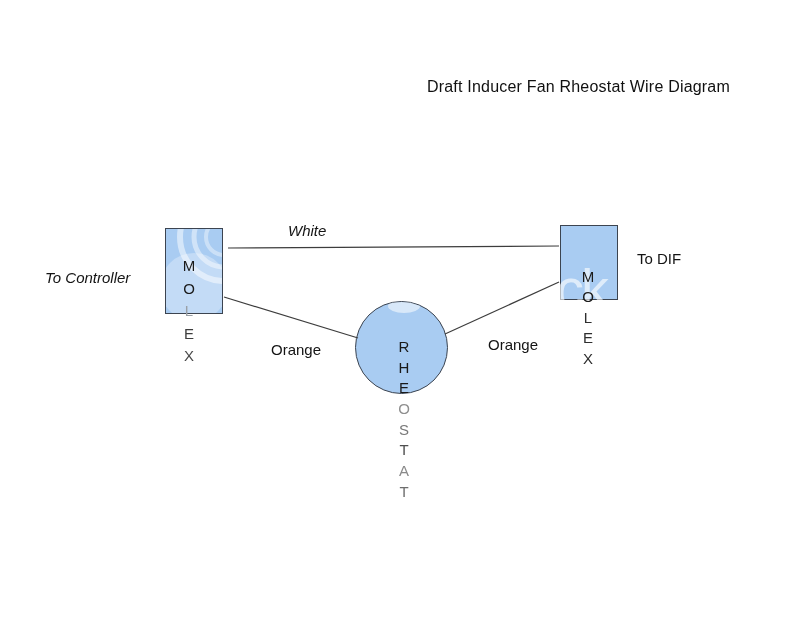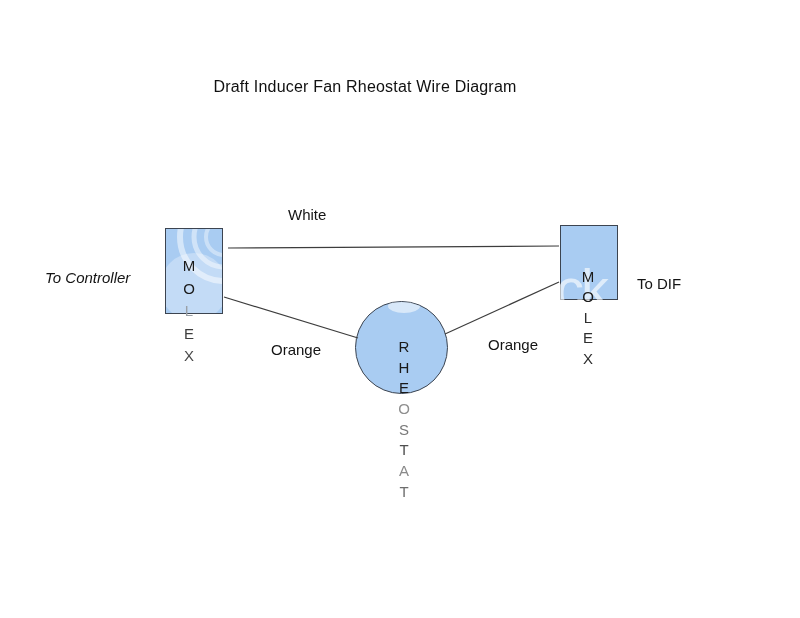--- a/index.html
+++ b/index.html
@@ -1,21 +1,21 @@
 <!DOCTYPE html>
 <html><head>
 <meta charset="utf-8">
 <style>
   html,body { margin:0; padding:0; background:#ffffff; }
   .stage {
     position:relative; width:800px; height:618px; background:#ffffff;
     font-family:"Liberation Sans", sans-serif; overflow:hidden;
   }
   .title {
-    position:absolute; left:0; top:78px; width:730px; text-align:center;
+    position:absolute; left:0; top:78px; width:730px; text-align:right;
     font-size:16px; color:#101010; letter-spacing:0.2px;
   }
   .lbl {
     position:absolute; font-size:15px; color:#141414; white-space:nowrap;
   }
   .comp {
     position:absolute; background:#a9ccf2; border:1.5px solid #3c4450;
     box-sizing:border-box; overflow:hidden;
   }
   #left-rect  { left:165px; top:228px; width:58px; height:86px; }
@@ -45,25 +45,25 @@
   #right-letters span { height:20.4px; line-height:20.4px; }
   #right-letters span:nth-child(n+3) { color:#2e2e2e; }
   #rheostat-letters { left:393px; top:337px; }
   #rheostat-letters span { height:20.7px; line-height:20.7px; }
   #rheostat-letters span:nth-child(4) { color:#8f8f8f; }
   #rheostat-letters span:nth-child(5) { color:#787878; }
   #rheostat-letters span:nth-child(6) { color:#4f4f4f; }
   #rheostat-letters span:nth-child(7) { color:#8a8a8a; }
   #rheostat-letters span:nth-child(8) { color:#6e6e6e; }
   #wires { position:absolute; left:0; top:0; z-index:2; pointer-events:none; }
-  #label-white        { left:288px; top:206px; }
+  #label-white        { left:288px; top:222px;font-style:italic; }
   #label-orange-left  { left:271px; top:341px; }
   #label-orange-right { left:488px; top:336px; }
   #label-to-controller{ left:45px;  top:269px;font-style:italic; }
-  #label-to-dif       { left:637px; top:250px;margin-top:25px; }
+  #label-to-dif       { left:637px; top:250px; }
 </style>
 </head>
 <body>
 
 <div class="stage">
 
   <div class="title">Draft Inducer Fan Rheostat Wire Diagram</div>
 
   <svg id="wires" width="800" height="618" viewBox="0 0 800 618">
     <line x1="228" y1="248" x2="559" y2="246" stroke="#3d3d3d" stroke-width="1.2"></line>

